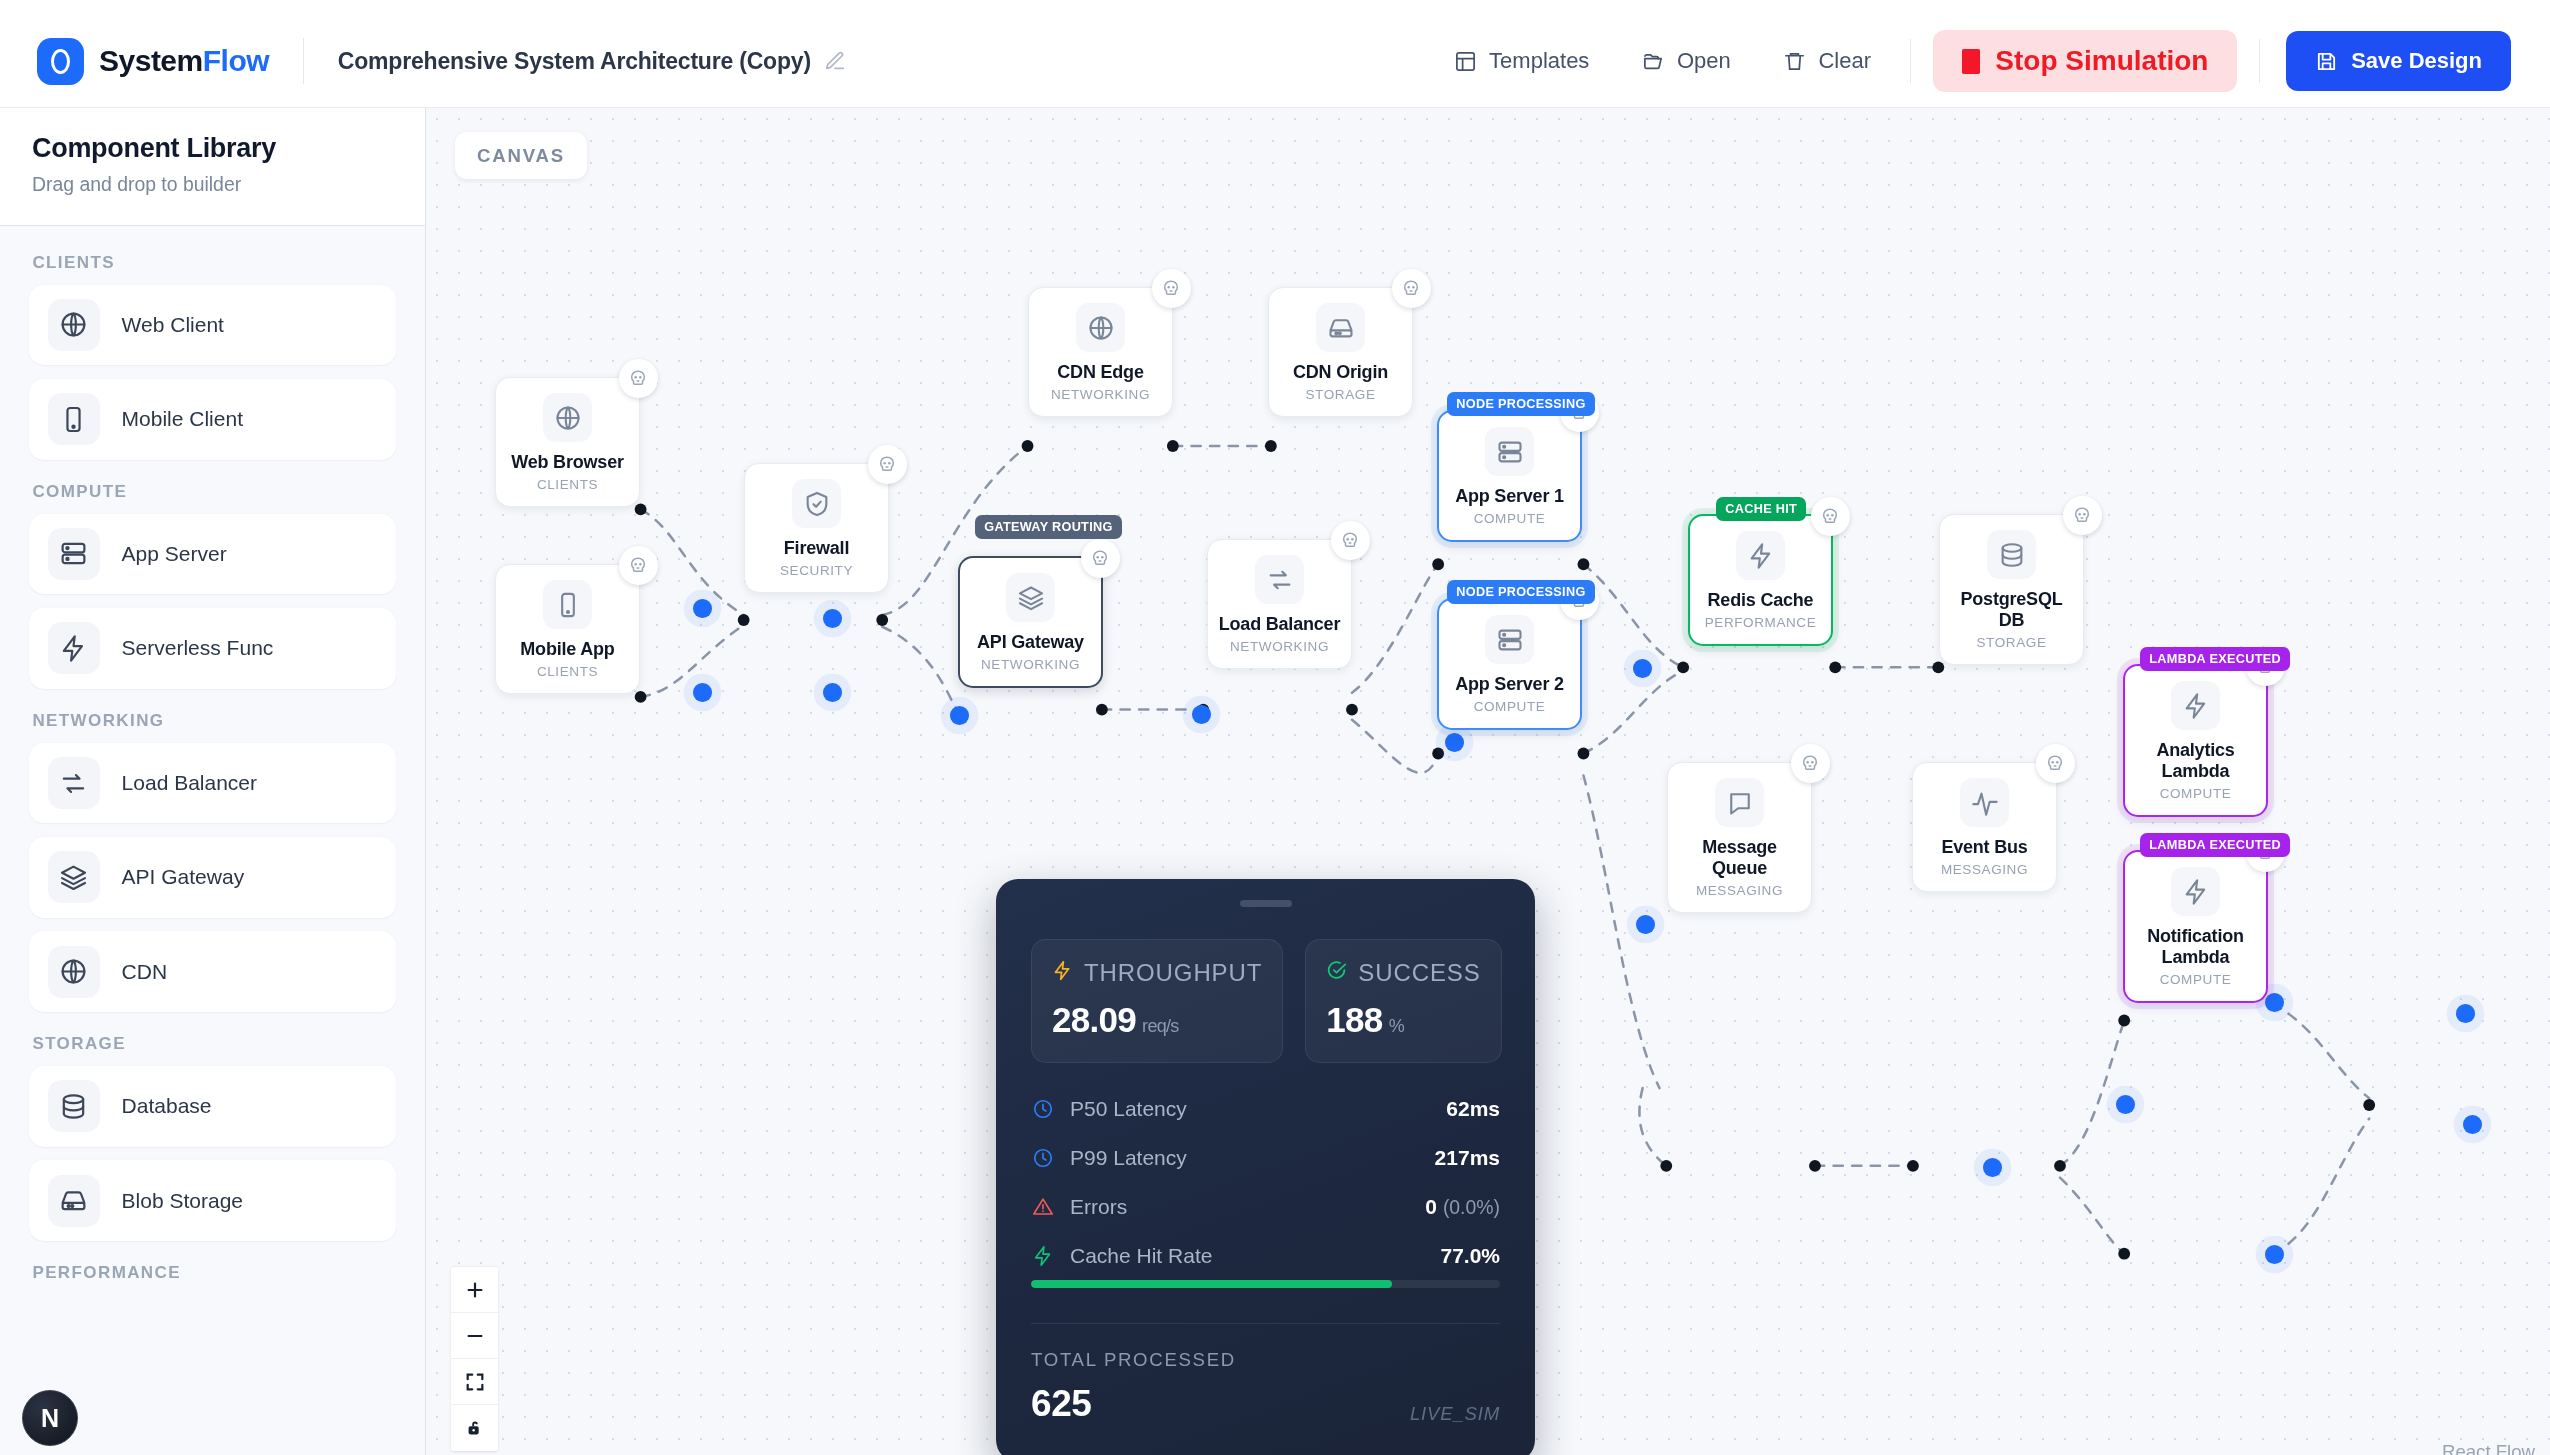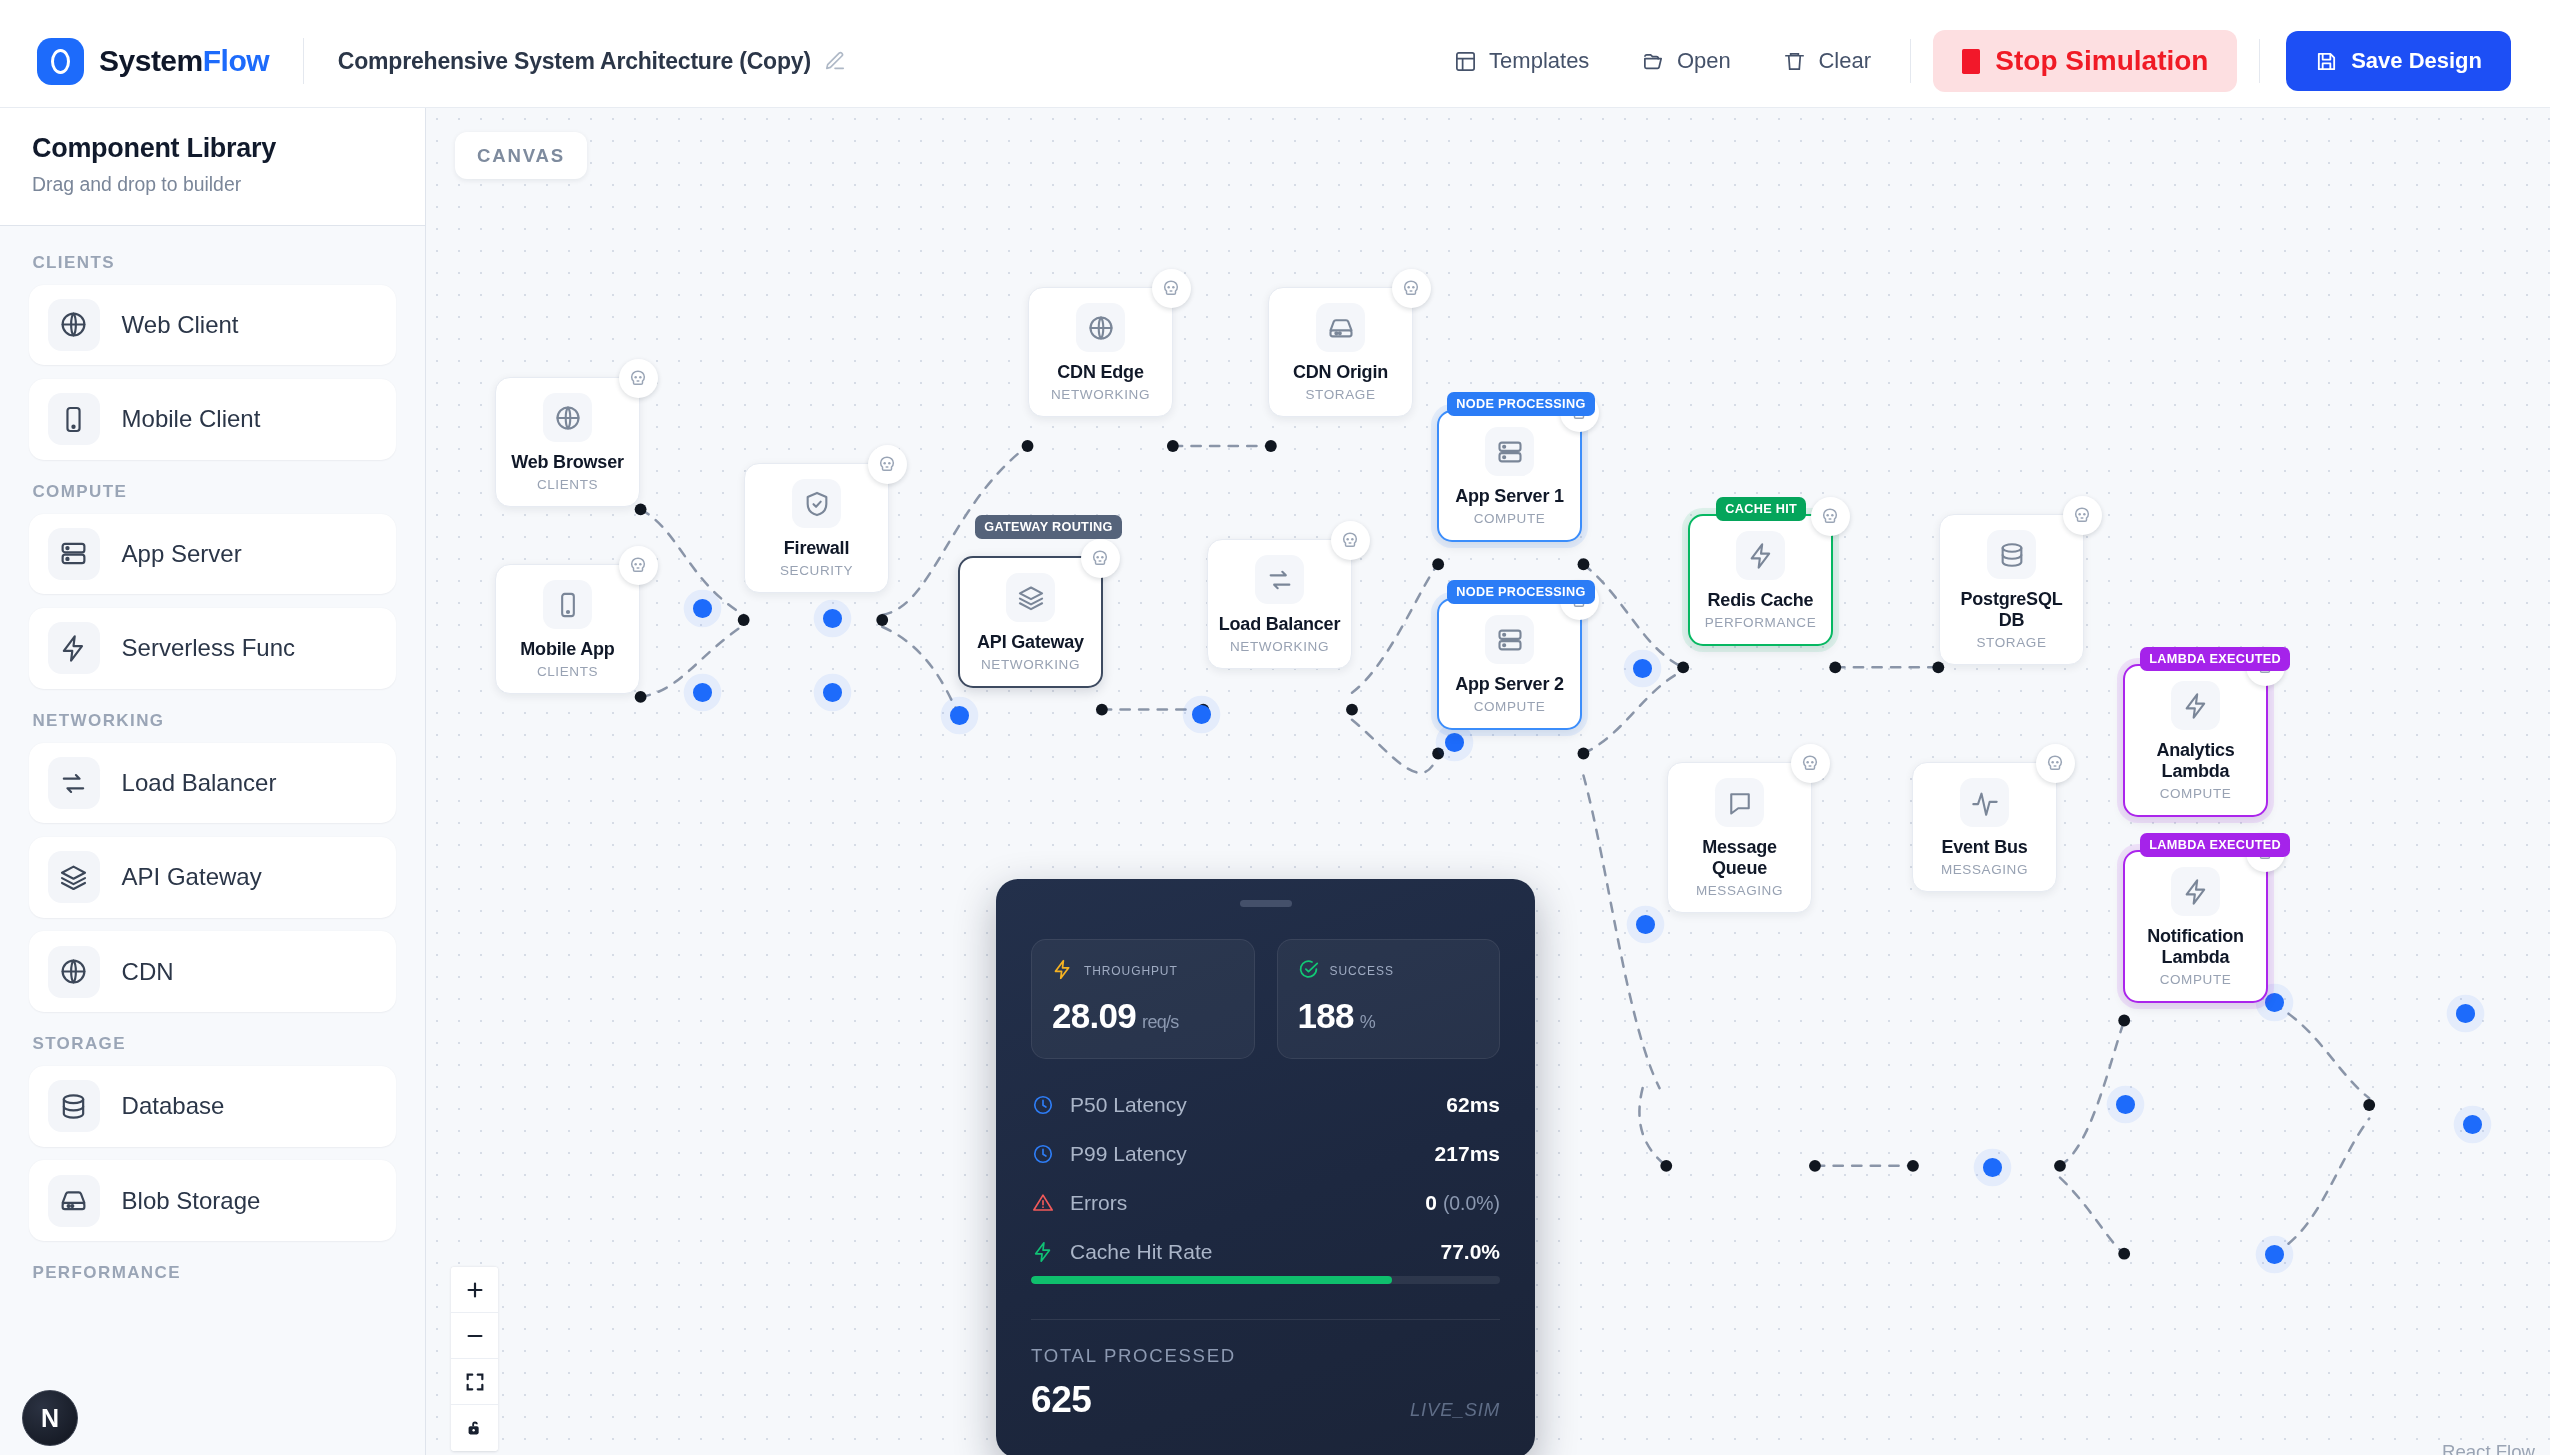--- a/index.html
+++ b/index.html
@@ -81,21 +81,21 @@
     display: flex; align-items: center; gap: 22px;
     background: #fff; border-radius: 15px; padding: 14.4px 18.6px; margin-bottom: 13.5px;
     box-shadow: 0 0.8px 1.7px rgba(16,24,40,.05);
     cursor: grab;
   }
   .sb-ico {
     width: 52px; height: 52px; border-radius: 13.5px; background: #f3f5f9;
     display: flex; align-items: center; justify-content: center; color: #3c4759; flex: 0 0 52px;
   }
   .sb-ico svg { width: 29px; height: 29px; }
-  .sb-name { font-size: 24px; color: #2b3648; font-weight: 400; text-align: right; }
+  .sb-name { font-size: 21px; color: #2b3648; font-weight: 400; text-align: right; }
 
   .avatar-btn {
     position: absolute; left: 22px; bottom: 24px;
     width: 56px; height: 56px; border-radius: 50%;
     background: radial-gradient(circle at 35% 30%, #2b3242, #10141d);
     border: 1.7px solid #3a4150;
     display: flex; align-items: center; justify-content: center;
     color: #fff; font-size: 25px; font-weight: 700; cursor: pointer; z-index: 30;
   }
 
@@ -184,21 +184,21 @@
   }
   .tm-grip { width: 52px; height: 7.6px; border-radius: 5px; background: #44506a; margin: -13.5px auto 20px; }
   .tm-head { display: flex; align-items: center; }
   .tm-dot { width: 13.5px; height: 13.5px; border-radius: 50%; background: #12c874; margin-right: 15px; }
   .tm-title { font-size: 23px; font-weight: 700; letter-spacing: 1.4px; color: #dfe6f1; }
   .tm-wave { margin-left: auto; color: #7e8ba4; }
   .tm-wave svg { width: 29px; height: 29px; }
   .tm-cards { display: flex; gap: 22px; margin-top: 32px; }
   .tm-card { flex: 1 1 0; background: rgba(255,255,255,.045); border: 0.8px solid rgba(255,255,255,.075);
              border-radius: 15px; padding: 18.6px 20px 22px; }
-  .tm-card-head { display: flex; align-items: center; gap: 11px; font-size: 12px; letter-spacing: 0.9px; color: #9fabc2; }
+  .tm-card-head { display: flex; align-items: center; gap: 11px; font-size: 24px; letter-spacing: 0.9px; color: #9fabc2; }
   .tm-card-head svg { width: 21px; height: 21px; }
   .tm-val { margin-top: 13.5px; font-size: 35px; font-weight: 700; color: #fff; letter-spacing: -0.7px; }
   .tm-unit { font-size: 18px; font-weight: 400; color: #8c99b1; margin-left: 6px; }
   .tm-rows { margin-top: 34px; }
   .tm-row { display: flex; align-items: center; margin-bottom: 25px; }
   .tm-row-ico { width: 24px; height: 24px; margin-right: 15px; display: flex; align-items: center; justify-content: center; }
   .tm-row-ico svg { width: 22px; height: 22px; }
   .tm-row-label { font-size: 21px; color: #aab5c8; }
   .tm-row-val { margin-left: auto; font-size: 21px; font-weight: 700; color: #fff; }
   .tm-row-sub { font-size: 19.4px; font-weight: 400; color: #8c99b1; margin-left: 6px; }

